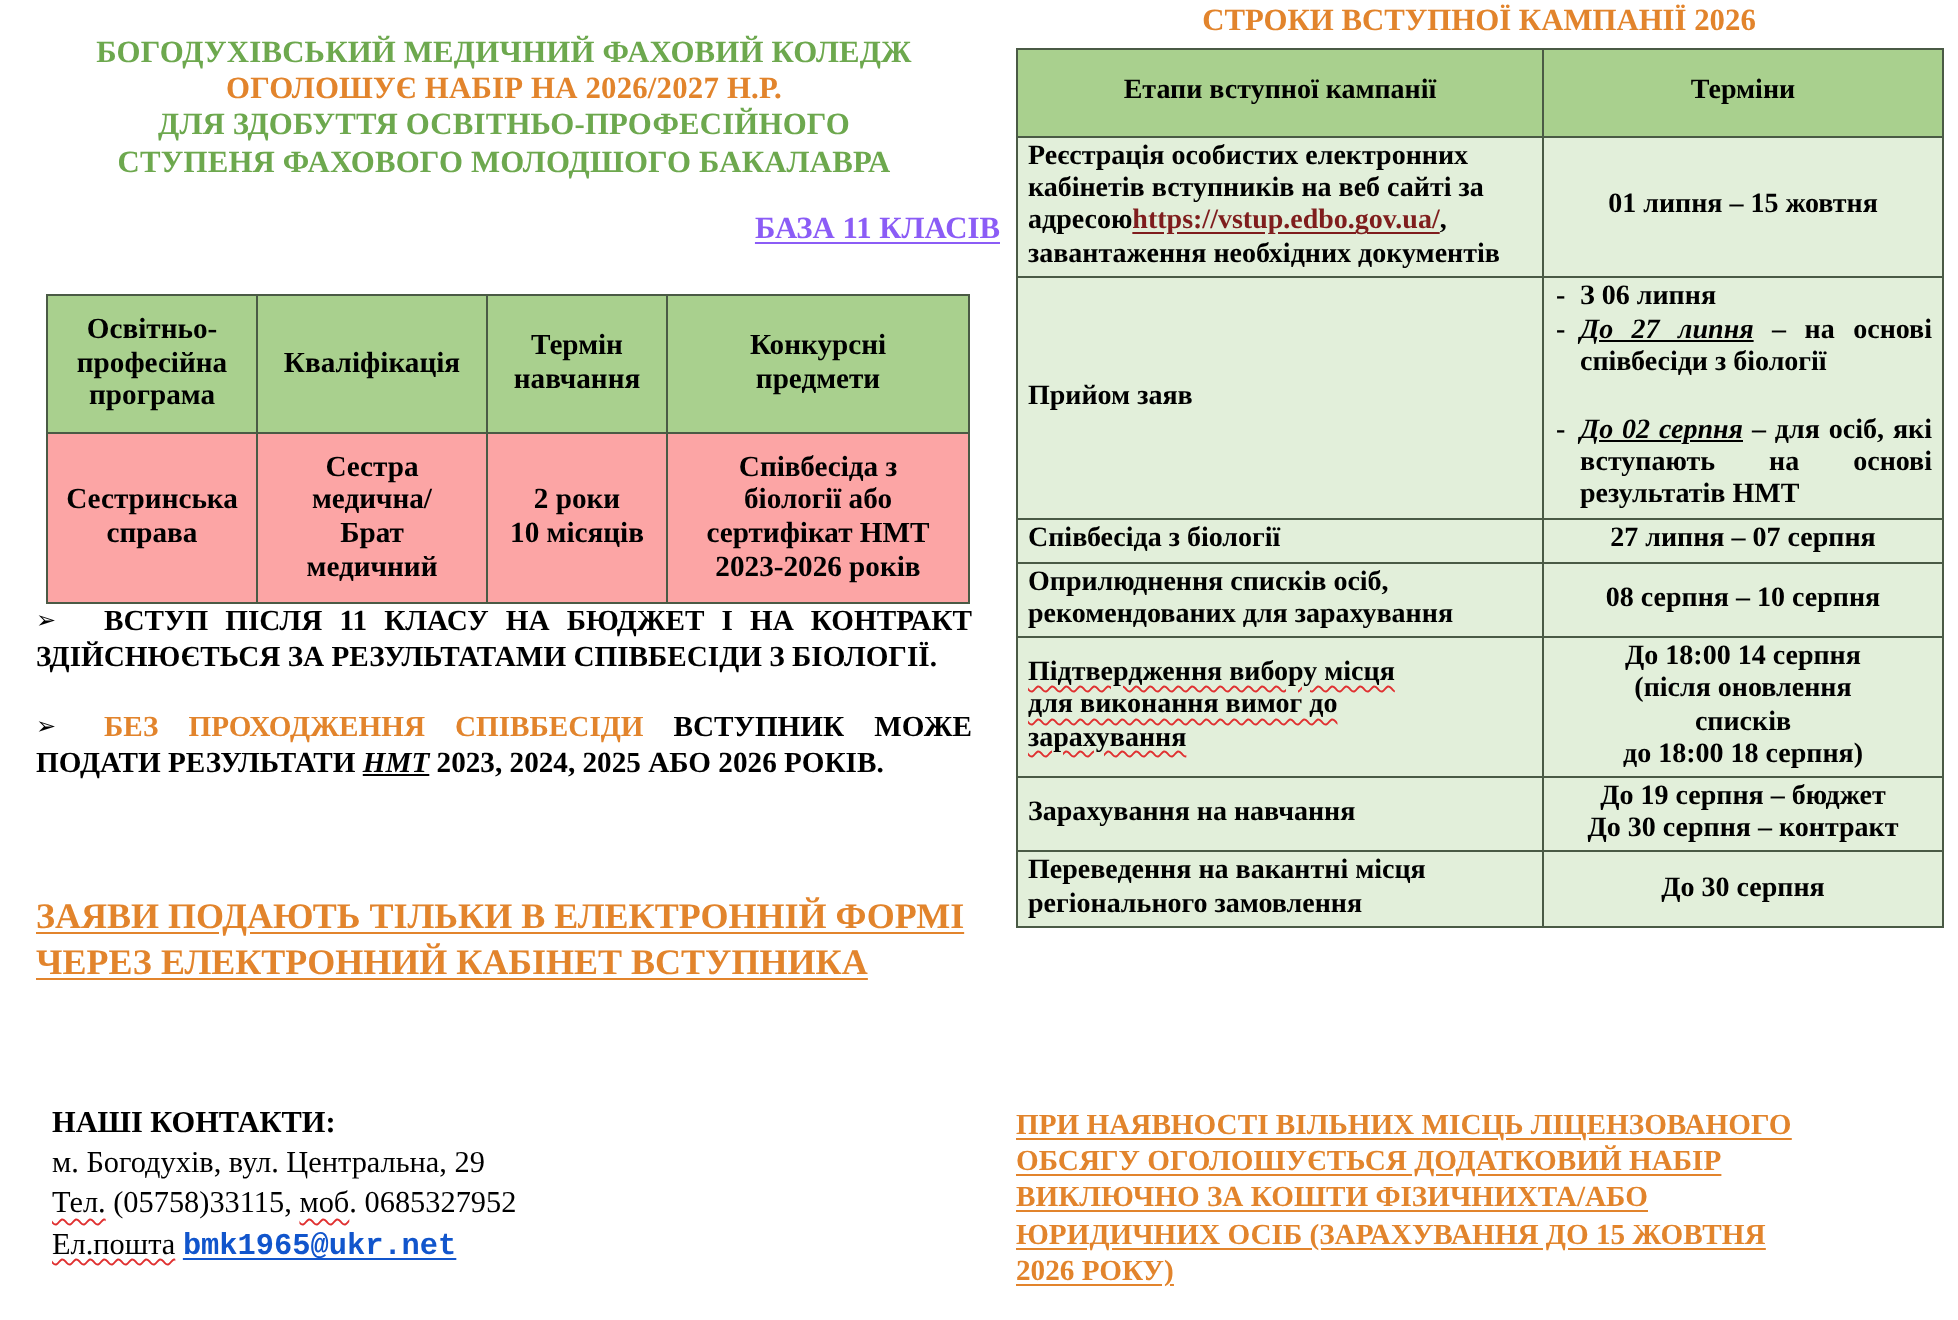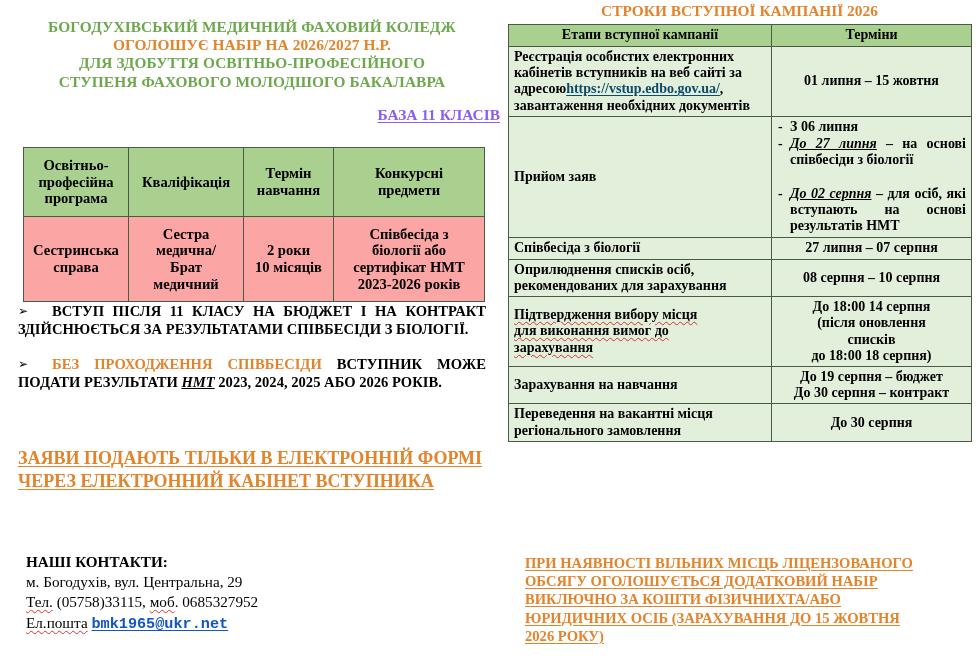--- a/index.html
+++ b/index.html
@@ -194,29 +194,29 @@
     font-weight: bold;
     font-size: 14px;
     line-height: 1.16;
     vertical-align: middle;
     padding: 2px 5px;
   }
   .terms-table thead td {
     background: #A9D08E;
     text-align: center;
     height: 19px;
-    padding: 1px 4px;
+    padding: 12px 4px;
   }
   .tt-stage { width: 263px; }
   .tt-term  { width: 200px; text-align: center; }
   .terms-table td.stage { text-align: left; }
   .terms-table td.term  { text-align: center; }
 
   .url-link {
-    color: #0c4a6e;
+    color: #7f1d1d;
     text-underline-offset: 1.5px;
   }
 
   .dash-list { margin: 0; padding: 0; list-style: none; text-align: left; }
   .dash-list li {
     position: relative;
     padding-left: 13px;
     margin: 0 0 1px 0;
     text-align: justify;
     text-justify: inter-word;
@@ -240,21 +240,21 @@
     margin: 0;
     font-weight: bold;
     font-size: 14.6px;
     line-height: 1.25;
     color: #E2842C;
     text-align: justify;
     text-justify: inter-word;
     text-decoration: underline;
     text-underline-offset: 2px;
   }
-  .bottom-note .ln { display: block; text-decoration: underline; text-underline-offset: 2px; margin-left: 17px; }
+  .bottom-note .ln { display: block; text-decoration: underline; text-underline-offset: 2px; }
 </style>
 </head>
 <body>
 
 <div class="page">
 
   <div class="left-col">
 
     <div class="main-heading">
       <span class="mh-green">БОГОДУХІВСЬКИЙ МЕДИЧНИЙ ФАХОВИЙ КОЛЕДЖ</span>

